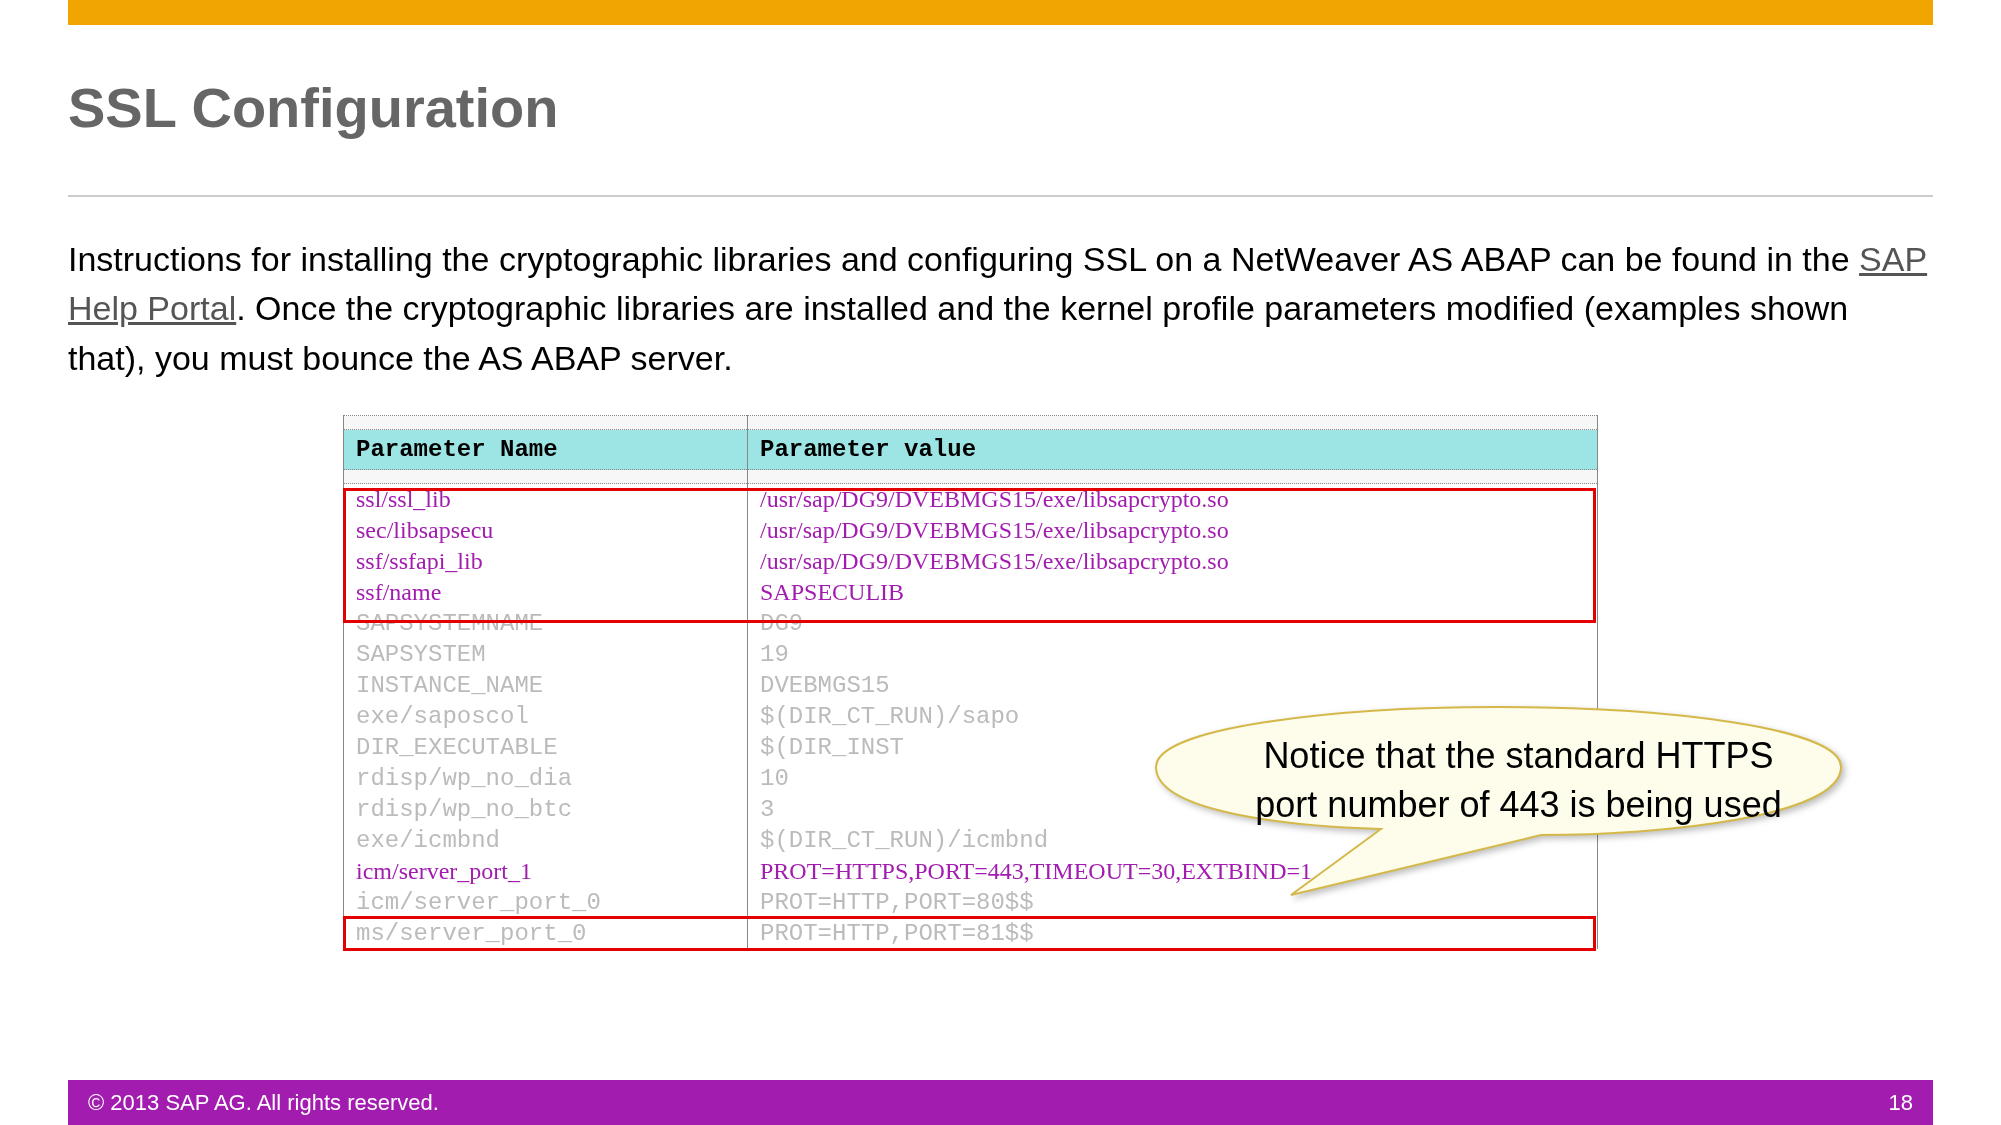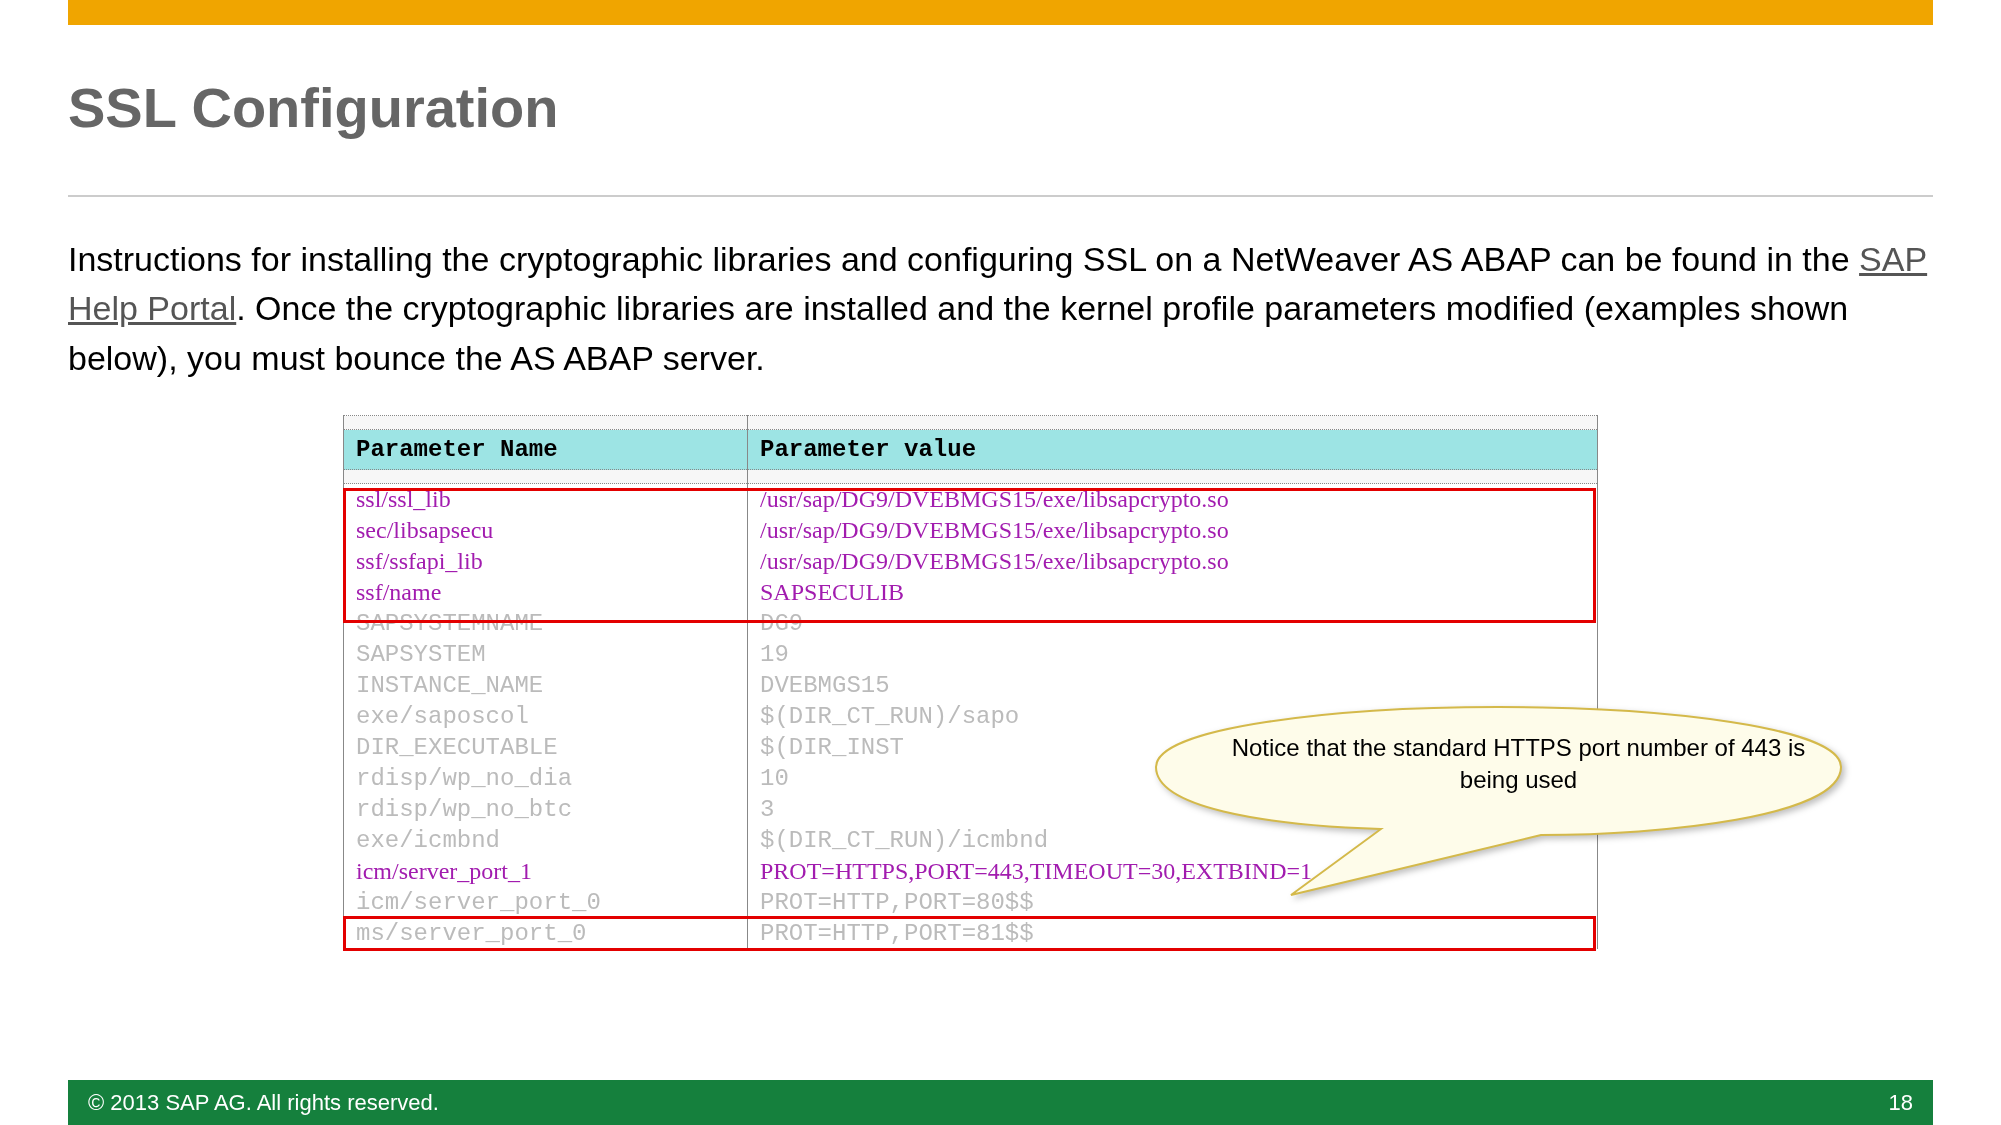--- a/index.html
+++ b/index.html
@@ -140,51 +140,51 @@
       width: 100%;
       height: 100%;
       filter: drop-shadow(3px 3px 3px rgba(0,0,0,0.25));
     }
     .callout-text {
       position: absolute;
       top: 35px;
       left: 90px;
       right: 50px;
       text-align: center;
-      font-size: 24px;
+      font-size: 36px;
       color: #000;
       line-height: 1.35;
     }
     .footer {
       position: absolute;
       bottom: 0;
       left: 68px;
       right: 68px;
       height: 45px;
-      background: #15803d;
+      background: #a21caf;
       color: #fff;
       font-size: 22px;
       display: flex;
       align-items: center;
       justify-content: space-between;
       padding: 0 20px;
     }
   </style>
 </head>
 <body>
 
 <div class="page-wrapper">
   <div class="top-bar"></div>
 
   <h1 class="heading">SSL Configuration</h1>
 
   <div class="divider"></div>
 
   <p class="description">
-    <span>Instructions for installing the cryptographic libraries and configuring SSL on a NetWeaver AS ABAP can be found in the </span><a href="#">SAP Help Portal</a><span>.  Once the cryptographic libraries are installed and the kernel profile parameters modified (examples shown below), you must bounce the AS ABAP server.</span>
+    <span>Instructions for installing the cryptographic libraries and configuring SSL on a NetWeaver AS ABAP can be found in the </span><a href="#">SAP Help Portal</a><span>.  Once the cryptographic libraries are installed and the kernel profile parameters modified (examples shown that), you must bounce the AS ABAP server.</span>
   </p>
 
   <div class="table-container">
     <table class="param-table">
       <tbody>
           <tr class="table-top-spacer">
         <td class="col-name"></td>
         <td class="col-value"></td>
       </tr>
       <tr class="table-header">

